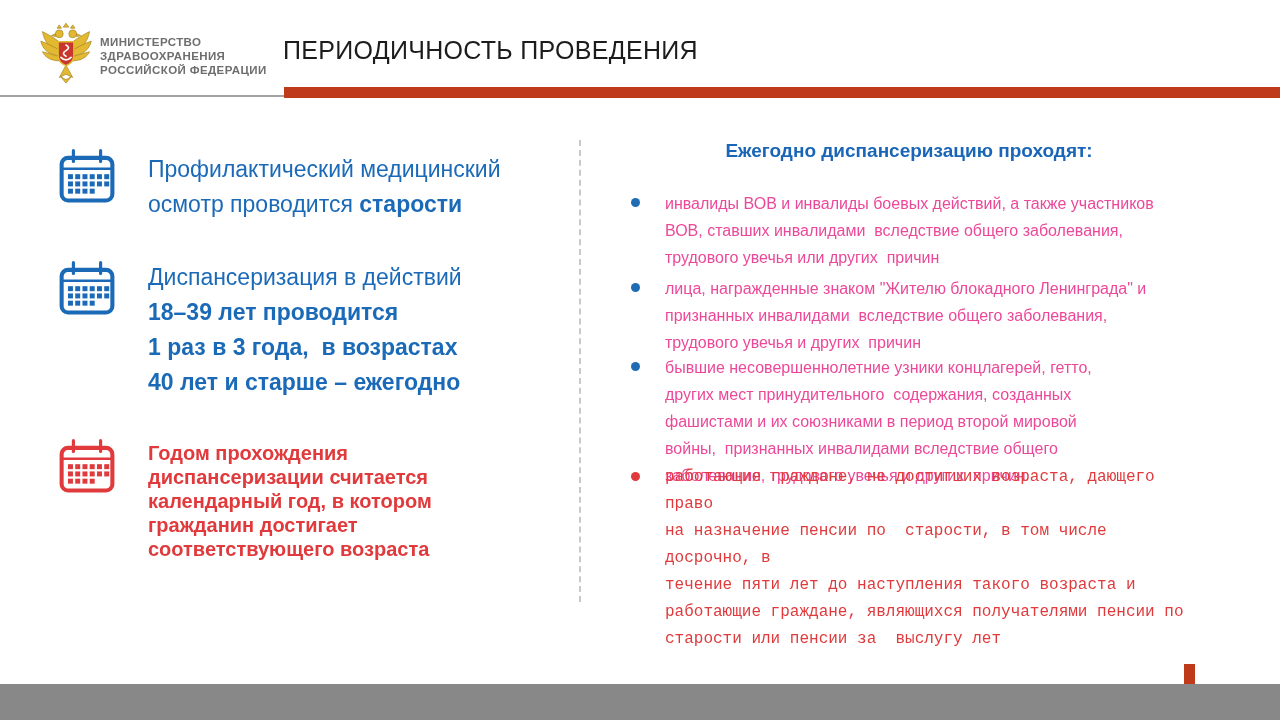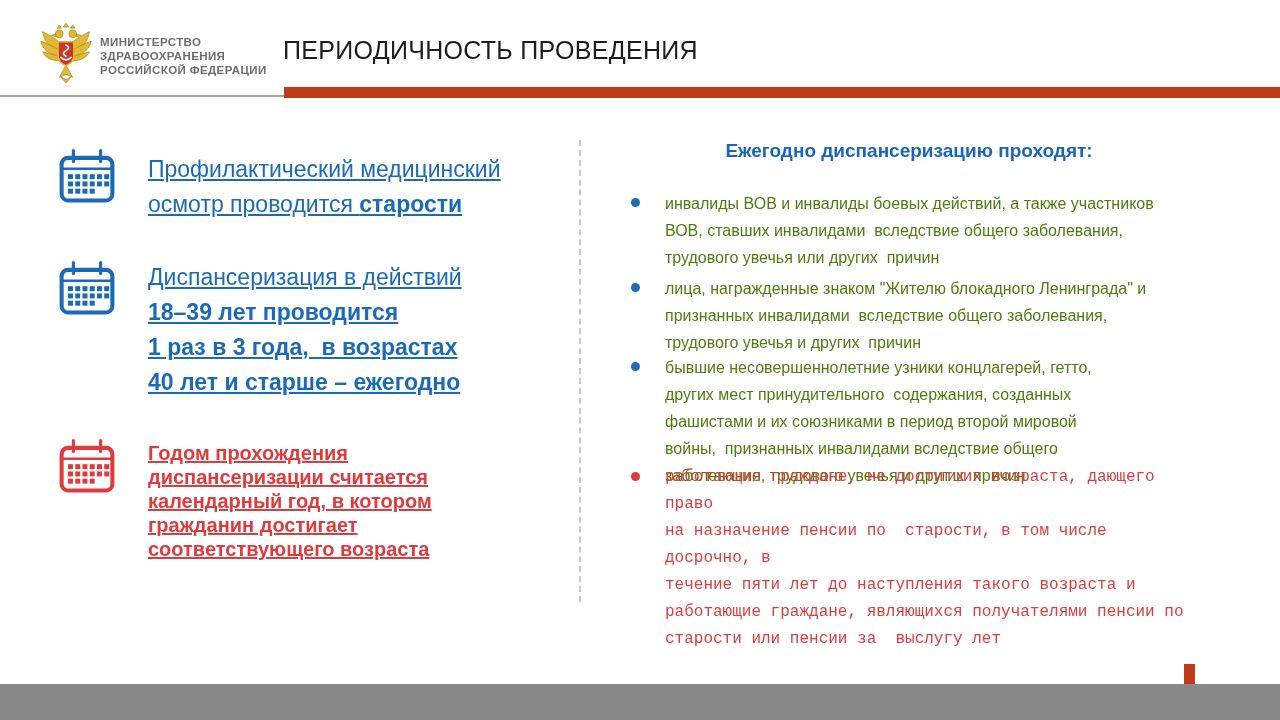--- a/index.html
+++ b/index.html
@@ -22,21 +22,21 @@
   }
   .page-title{
     position:absolute;left:283px;top:36px;
     font-size:25px;font-weight:400;letter-spacing:.3px;color:var(--title-text);text-align:right;
   }
   .rule-gray{position:absolute;left:0;top:95px;width:284px;height:2px;background:#a3a3a3;}
   .rule-red{position:absolute;left:284px;top:87px;width:996px;height:11px;background:var(--accent);}
   
   .item{position:absolute;left:58px;display:flex;}
   .item .icon{flex:0 0 90px;}
-  .item-text{white-space:pre-wrap;text-decoration:underline;}
+  .item-text{white-space:pre-wrap;}
   .item.blue{color:var(--blue);}
   .item.red{color:var(--red-text);}
   .item1{top:148px;}
   .item1 .item-text{font-size:23px;line-height:35px;padding-top:4px;}
   .item2{top:260px;}
   .item2 .item-text{font-size:23px;line-height:35px;}
   .item3{top:438px;}
   .item3 .item-text{font-size:20px;line-height:24px;padding-top:3px;}
   .b{font-weight:700;}
   
@@ -47,21 +47,21 @@
   .right-title{
     text-align:center;font-size:19px;font-weight:700;color:#1966b8;
     margin-bottom:4px;
   }
   .bullet{position:absolute;left:0;display:flex;width:560px;}
   .bullet .dot{
     flex:0 0 9px;width:9px;height:9px;border-radius:50%;
     background:#1f6cb5;margin:8px 25px 0 3px;
   }
   .bullet .bullet-text{
-    font-size:16px;line-height:27px;color:#4d7c0f;white-space:pre-wrap;
+    font-size:16px;line-height:27px;color:#ec4899;white-space:pre-wrap;
   }
   .bullet.red .dot{background:var(--red-text);}
   .bullet.red .bullet-text{color:var(--red-text);}
   .bullet1{top:50px;}
   .bullet2{top:135px;}
   .bullet3{top:214px;}
   .bullet4{top:324px;font-family:Liberation Mono, monospace;}
   
   .corner-bar{position:absolute;left:1184px;top:664px;width:11px;height:56px;background:var(--accent);}
 </style>

